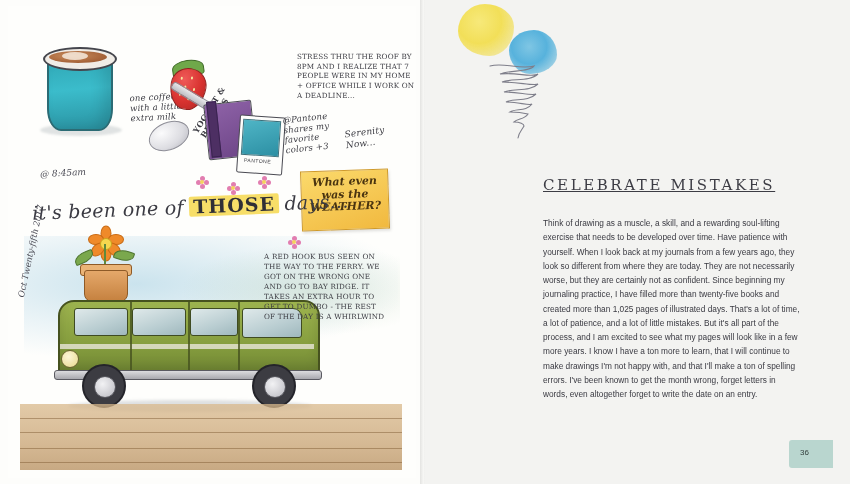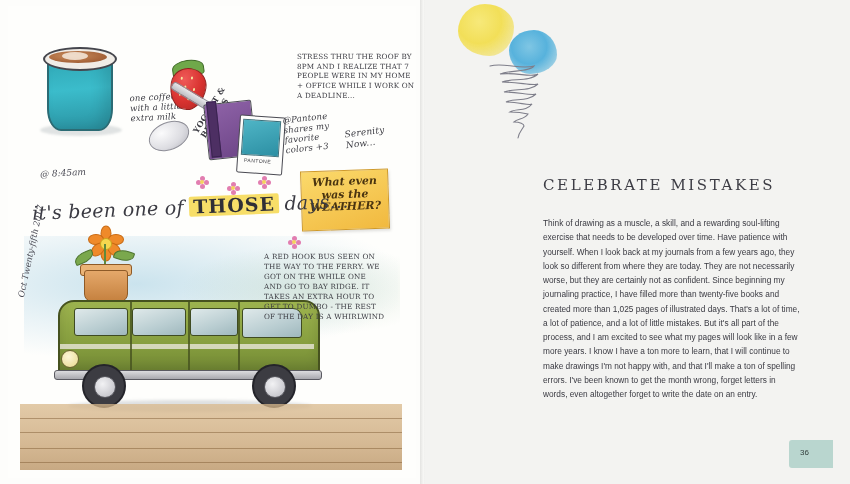--- a/index.html
+++ b/index.html
@@ -456,20 +456,21 @@
     width: 76px; height: 80px;
   }
   .chapter-title {
     position: absolute;
     left: 543px; top: 176px;
     width: 300px;
     font-family: "DejaVu Serif", serif;
     font-size: 15px;
     letter-spacing: 2.6px;
     color: #3c3c44;
+    text-decoration: underline;
   }
   .body-copy {
     position: absolute;
     left: 543px; top: 216px;
     width: 257px;
     font-family: "Liberation Sans", sans-serif;
     font-size: 8.3px;
     line-height: 1.72;
     color: #3a3a42;
     text-align: left;
@@ -600,21 +601,21 @@
       <div class="bus-stripe"></div>
       <div class="bus-door-line" style="left:86px;"></div>
       <div class="bus-door-line" style="left:144px;"></div>
       <div class="bus-door-line" style="left:194px;"></div>
       <div class="bus-bumper"></div>
       <div class="headlamp"></div>
       <div class="wheel wheel-front"></div>
       <div class="wheel wheel-rear"></div>
     </div>
 
-    <div class="hand" style="left:264px; top:252px; width:122px; font-size:7.2px; line-height:1.38;">A RED HOOK BUS SEEN ON THE WAY TO THE FERRY. WE GOT ON THE WHILE ONE AND GO TO BAY RIDGE. IT TAKES AN EXTRA HOUR TO GET TO DUMBO - THE REST OF THE DAY IS A WHIRLWIND</div>
+    <div class="hand" style="left:264px; top:252px; width:122px; font-size:7.2px; line-height:1.38;">A RED HOOK BUS SEEN ON THE WAY TO THE FERRY. WE GOT ON THE WRONG ONE AND GO TO BAY RIDGE. IT TAKES AN EXTRA HOUR TO GET TO DUMBO - THE REST OF THE DAY IS A WHIRLWIND</div>
 
     <div class="deck"></div>
     <div class="deck-line" style="top:418px;"></div>
     <div class="deck-line" style="top:432px;"></div>
     <div class="deck-line" style="top:448px;"></div>
     <div class="deck-line" style="top:462px;"></div>
   </div>
 
   <div class="right-page"></div>
   <div class="gutter"></div>

